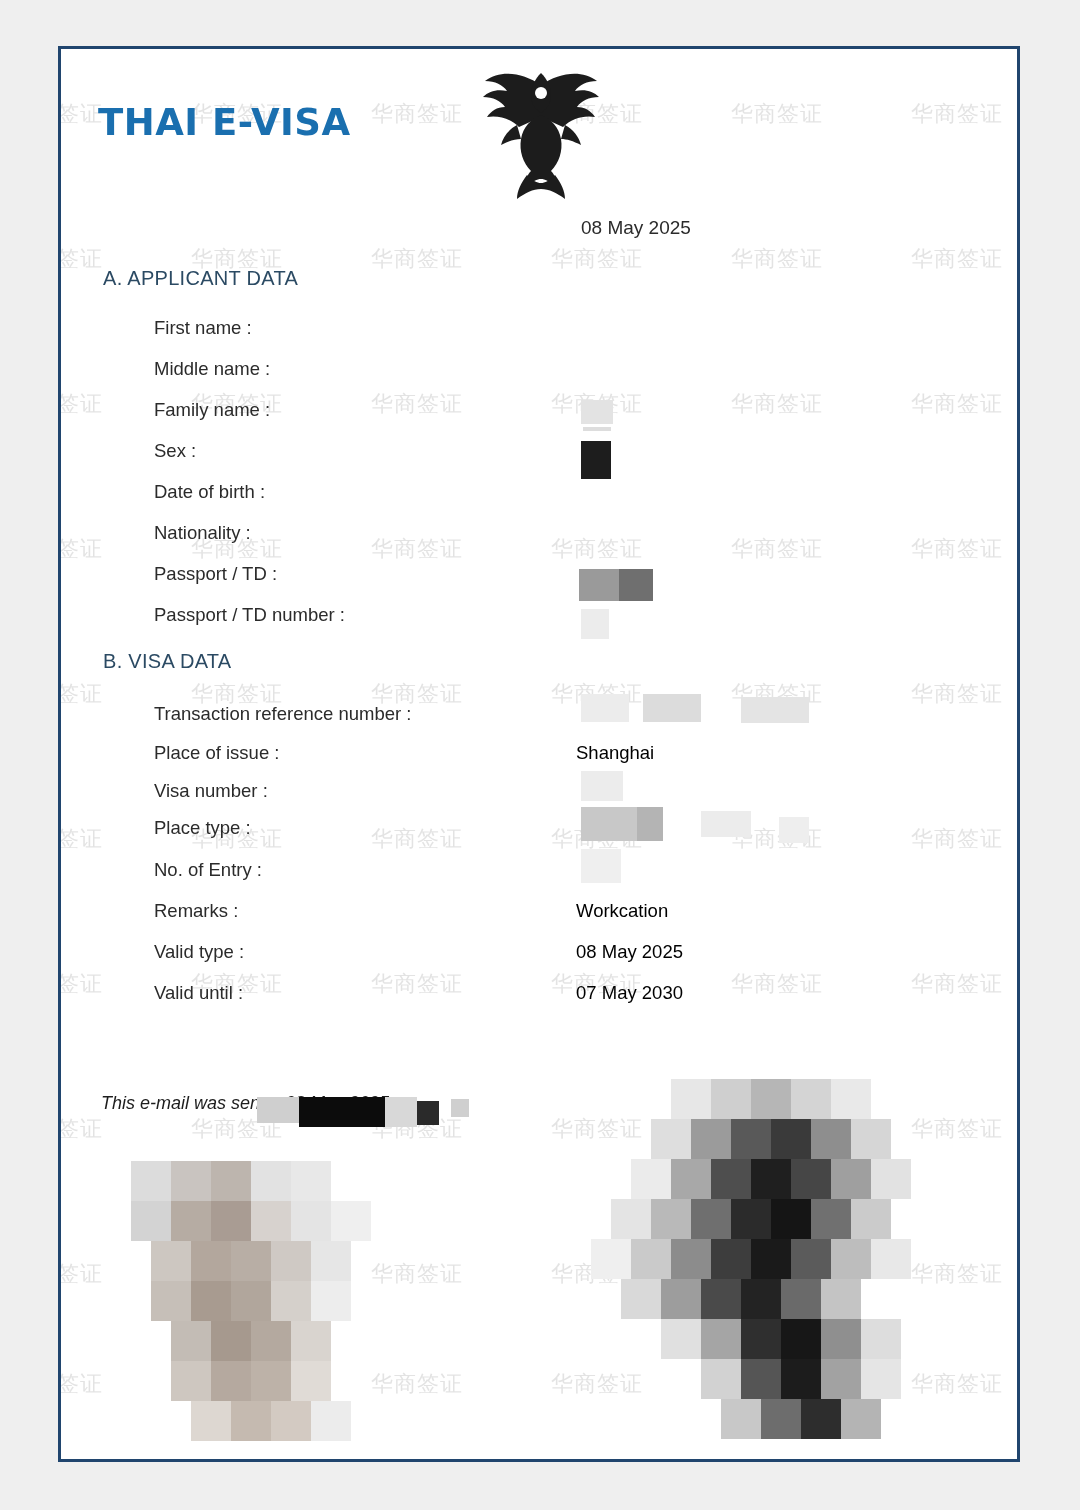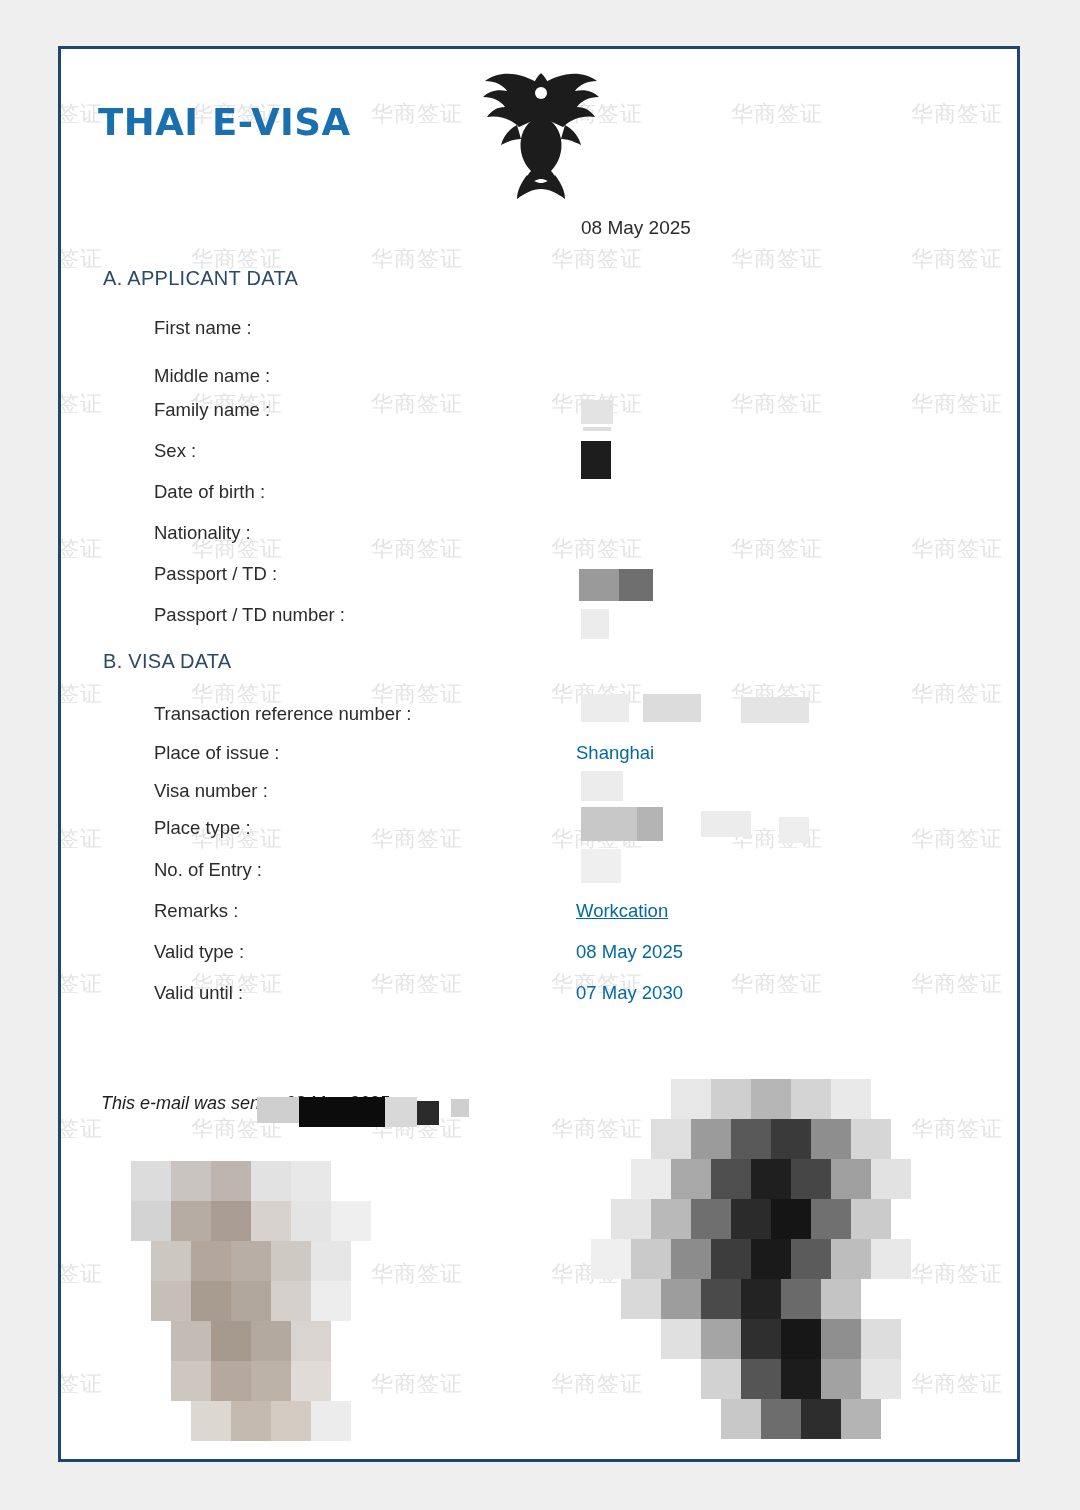--- a/index.html
+++ b/index.html
@@ -99,21 +99,21 @@
     position: absolute;
     left: 93px;
     font-size: 18.5px;
     color: #2b2b2b;
     white-space: nowrap;
   }
   .field-value {
     position: absolute;
     left: 515px;
     font-size: 18.5px;
-    color: #0369a1;
+    color: #000000;
     white-space: nowrap;
   }
 
   
   .redact {
     position: absolute;
     z-index: 8;
   }
 
   .footer-note {
@@ -239,21 +239,21 @@
         </svg>
       </div>
 
       <div class="issue-date">08 May 2025</div>
 
       <div class="section-head sec-a">A. APPLICANT DATA</div>
 
       <div class="field-label" style="top:268px;">First name :</div>
       <div class="field-value" style="top:268px;"></div>
 
-      <div class="field-label" style="top:316px;text-align:right;">Middle name :</div>
+      <div class="field-label" style="top:309px;text-align:right;">Middle name :</div>
       <div class="field-value" style="top:309px;"></div>
 
       <div class="field-label" style="top:350px;">Family name :</div>
       <div class="field-value" style="top:350px;"></div>
 
       <div class="field-label" style="top:391px;">Sex :</div>
       <div class="field-value" style="top:391px;"></div>
 
       <div class="field-label" style="top:432px;">Date of birth :</div>
       <div class="field-value" style="top:432px;"></div>
@@ -278,21 +278,21 @@
       <div class="field-label" style="top:731px;">Visa number :</div>
       <div class="field-value" style="top:731px;"></div>
 
       <div class="field-label" style="top:768px;">Place type :</div>
       <div class="field-value" style="top:768px;"></div>
 
       <div class="field-label" style="top:810px;">No. of Entry :</div>
       <div class="field-value" style="top:810px;"></div>
 
       <div class="field-label" style="top:851px;text-align:right;">Remarks :</div>
-      <div class="field-value" style="top:851px;text-decoration:underline;">Workcation</div>
+      <div class="field-value" style="top:851px;">Workcation</div>
 
       <div class="field-label" style="top:892px;">Valid type :</div>
       <div class="field-value" style="top:892px;">08 May 2025</div>
 
       <div class="field-label" style="top:933px;">Valid until :</div>
       <div class="field-value" style="top:933px;">07 May 2030</div>
 
       <div class="footer-note">This e-mail was sent                              n 08 May 2025</div>
     </div>
 

